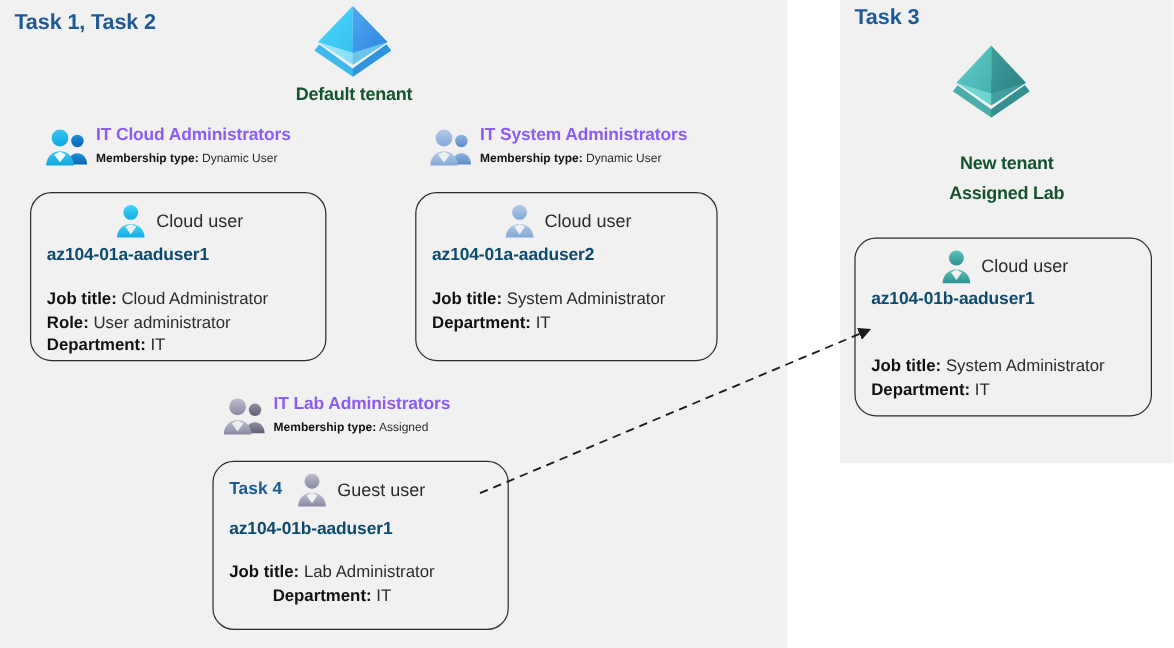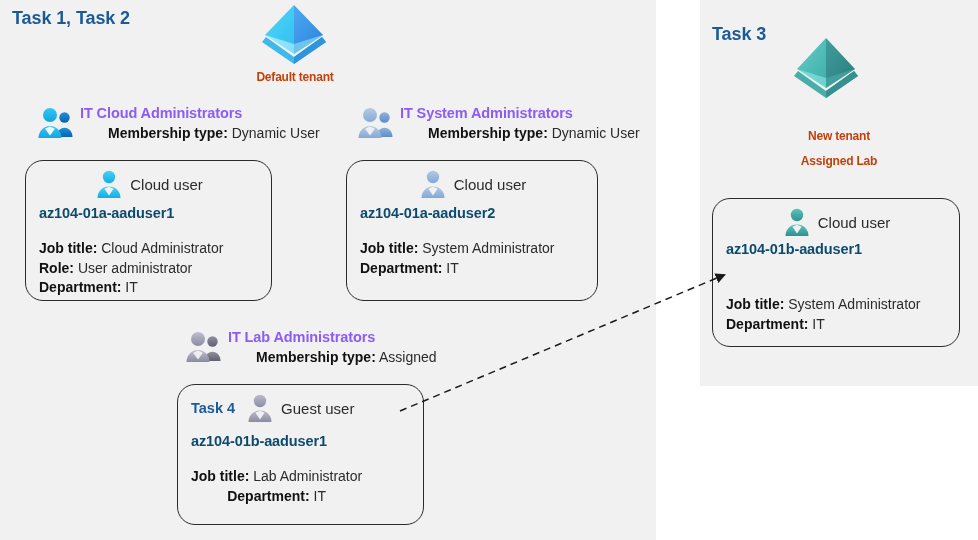--- a/index.html
+++ b/index.html
@@ -30,32 +30,32 @@
   
   .task-label {
     position: absolute;
     color: #1c5a96;
     font-weight: bold;
     font-size: 18px;
     letter-spacing: -0.1px;
     white-space: nowrap;
   }
   #task12-label { left: 12px;  top: 8px; }
-  #task3-label  { left: 712px; top: 24px; }
+  #task3-label  { left: 712px; top: 4px; }
 
   
   .tenant-icon { position: absolute; }
   #tenant1-icon { left: 258px; top: 2px;  width: 72px; height: 64px; }
   #tenant2-icon { left: 790px; top: 34px; width: 72px; height: 66px; }
 
   .tenant-title {
     position: absolute;
     font-weight: bold;
-    font-size: 12px;
-    color: #c2410c;
+    font-size: 15px;
+    color: #14532d;
     text-align: center;
     white-space: nowrap;
     letter-spacing: -0.2px;
   }
   #tenant1-title { left: 180px; top: 70px; width: 230px; }
   #tenant2-title {
     left: 700px; top: 124px; width: 278px;
     line-height: 25px; white-space: normal;
   }
 
@@ -75,24 +75,23 @@
     white-space: nowrap;
   }
   .group-name {
     font-weight: bold;
     font-size: 14.5px;
     color: #8b5cf6;
     line-height: 19px;
     letter-spacing: -0.1px;
   }
   .group-meta {
-    font-size: 14px;
+    font-size: 10px;
     color: #2b2b2b;
     line-height: 20px;
-    margin-left: 28px;
   }
   .group-meta b { color: #111; font-weight: bold; }
 
   #group-cloud  { left: 36px;  top: 104px; }
   #group-system { left: 356px; top: 104px; }
   #group-lab    { left: 184px; top: 328px; }
 
   
   .card {
     position: absolute;

